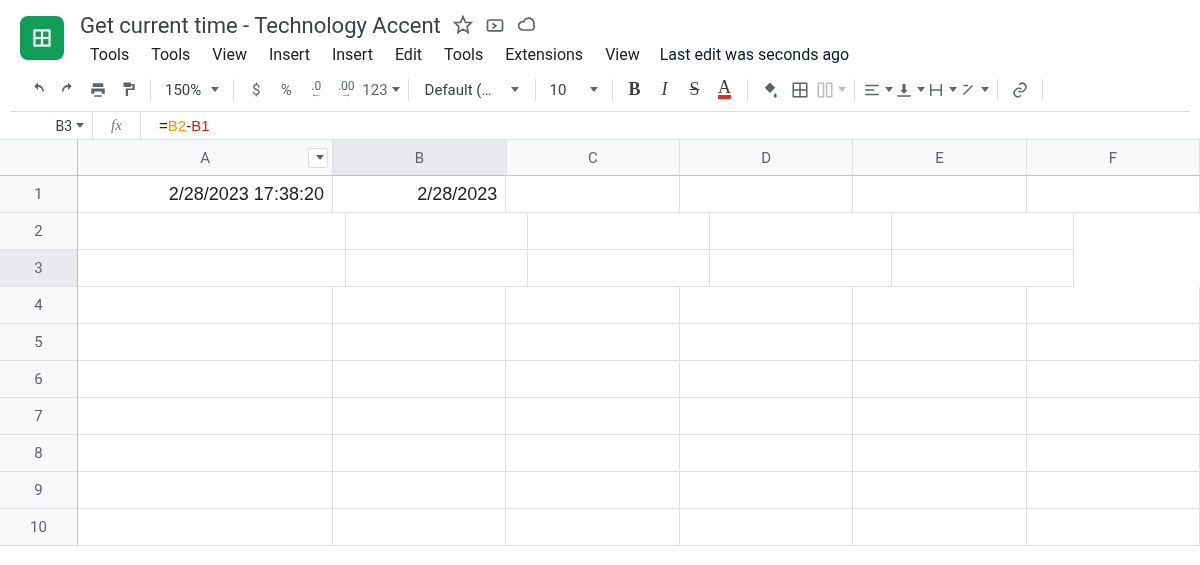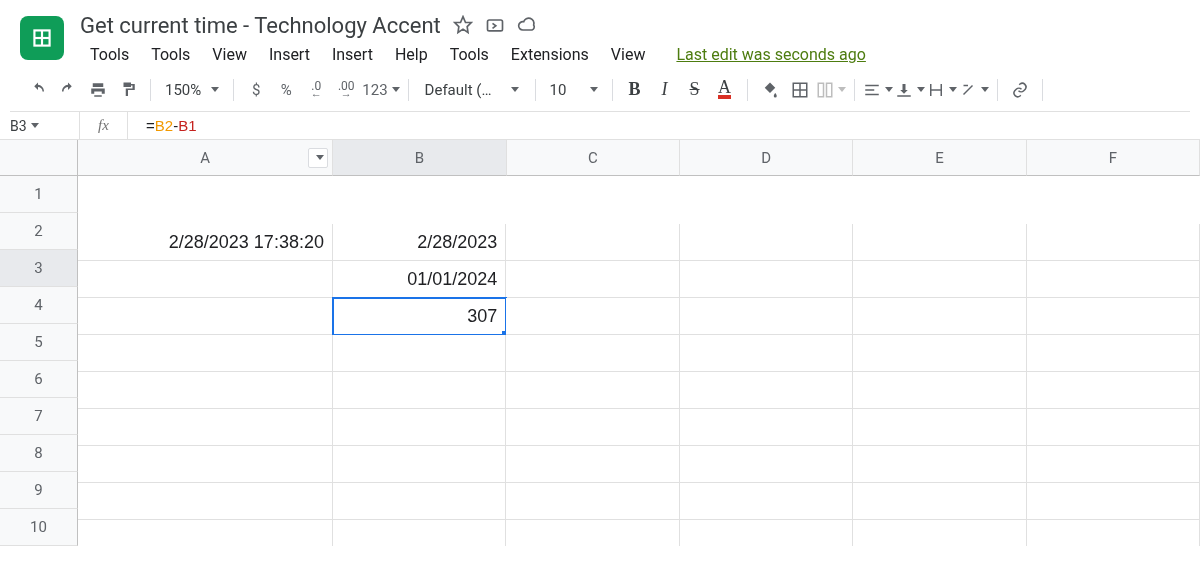--- a/index.html
+++ b/index.html
@@ -42,23 +42,22 @@
   .menu-row {
     display: flex; align-items: center; gap: 2px; height: 30px;
     padding-top: 2px;
     font-size: 16px;
     color: #202124;
   }
   .menu-item {
     padding: 4px 10px; border-radius: 4px; cursor: pointer;
   }
   .last-edit {
-    margin-left: 19px;
-    text-decoration: underline;
-    color: #4d7c0f;
+    margin-left: 8px;
+    color: #0f172a;
     font-size: 16px;
     cursor: pointer;
   }
   
   .toolbar-wrap { padding: 4px 10px 0 10px; }
   .toolbar {
     display: flex; align-items: center;
     height: 40px;
     gap: 2px;
     border-bottom: 1px solid #e0e0e0;
@@ -106,22 +105,22 @@
   .text-a {
     font-family: "Times New Roman", serif; font-size: 18px; color: #3c4043;
     border-bottom: 4px solid #d93025; line-height: 14px; padding-bottom: 1px;
   }
   
   .fx-row {
     display: flex; align-items: center;
     height: 28px; border-bottom: 1px solid #e0e0e0;
   }
   .namebox {
-    width: 80px; height: 100%;
-    display: flex; align-items: center; justify-content: flex-start;
+    width: 93px; height: 100%;
+    display: flex; align-items: center; justify-content: flex-end;
     padding: 0 8px 0 10px;
     border-right: 1px solid #e0e0e0;
     font-size: 14px; color: #3c4043;
     cursor: pointer;
   }
   .fx-icon {
     width: 48px; display: flex; align-items: center; justify-content: center;
     font-style: italic; color: #737373; font-size: 15px;
     border-right: 1px solid #e0e0e0; height: 100%;
     font-family: serif;
@@ -166,21 +165,21 @@
     width: 20px; height: 20px;
     border: 1px solid #dadce0; border-radius: 2px; background: #fff;
     display: flex; align-items: center; justify-content: center;
   }
   .rows { display: flex; flex-direction: column; }
   .row { display: flex; height: 37px; }
   .cell {
     border-right: 1px solid #e0e0e0; border-bottom: 1px solid #e0e0e0;
     height: 37px; display: flex; align-items: center; justify-content: flex-end;
     padding: 0 8px; font-size: 18px; color: #202124; font-family: Arial, sans-serif;
-    cursor: cell; position: relative; background: #fff; margin-top: 48px;
+    cursor: cell; position: relative; background: #fff;
   }
   .cell.selected {
     outline: 2px solid #1a73e8; outline-offset: -1px;
   }
   .sel-handle {
     position: absolute; right: -3px; bottom: -3px;
     width: 6px; height: 6px; background: #1a73e8;
   }
   .wA { width: 268px; }
   .wB { width: 182px; }
@@ -220,21 +219,21 @@
             <path d="M7 18a5 5 0 1 1 1-9.9A6 6 0 0 1 20 12a4 4 0 0 1-2 6H7z"></path>
           </svg>
       </span>
     </div>
     <div class="menu-row">
       <span class="menu-item">Tools</span>
       <span class="menu-item">Tools</span>
       <span class="menu-item">View</span>
       <span class="menu-item">Insert</span>
       <span class="menu-item">Insert</span>
-      <span class="menu-item">Help</span>
+      <span class="menu-item">Edit</span>
       <span class="menu-item">Tools</span>
       <span class="menu-item">Extensions</span>
       <span class="menu-item">View</span>
       <span class="last-edit">Last edit was seconds ago</span>
     </div>
   </div>
 </div>
 
 <div class="toolbar-wrap">
 <div class="toolbar">
@@ -406,29 +405,27 @@
       <div class="row">
         <div class="cell wA">2/28/2023 17:38:20</div>
         <div class="cell wB">2/28/2023</div>
         <div class="cell wC"></div>
         <div class="cell wD"></div>
         <div class="cell wE"></div>
         <div class="cell wF"></div>
       </div>
       <div class="row">
         <div class="cell wA"></div>
-        <div class="cell wB">01/01/2024</div>
-        <div class="cell wC"></div>
-        <div class="cell wD"></div>
-        <div class="cell wE"></div>
-        <div class="cell wF"></div>
-      </div>
-      <div class="row">
-        <div class="cell wA"></div>
-        <div class="cell wB selected">307<span class="sel-handle"></span></div>
+        <div class="cell wC"></div>
+        <div class="cell wD"></div>
+        <div class="cell wE"></div>
+        <div class="cell wF"></div>
+      </div>
+      <div class="row">
+        <div class="cell wA"></div>
         <div class="cell wC"></div>
         <div class="cell wD"></div>
         <div class="cell wE"></div>
         <div class="cell wF"></div>
       </div>
       <div class="row">
         <div class="cell wA"></div>
         <div class="cell wB"></div>
         <div class="cell wC"></div>
         <div class="cell wD"></div>

